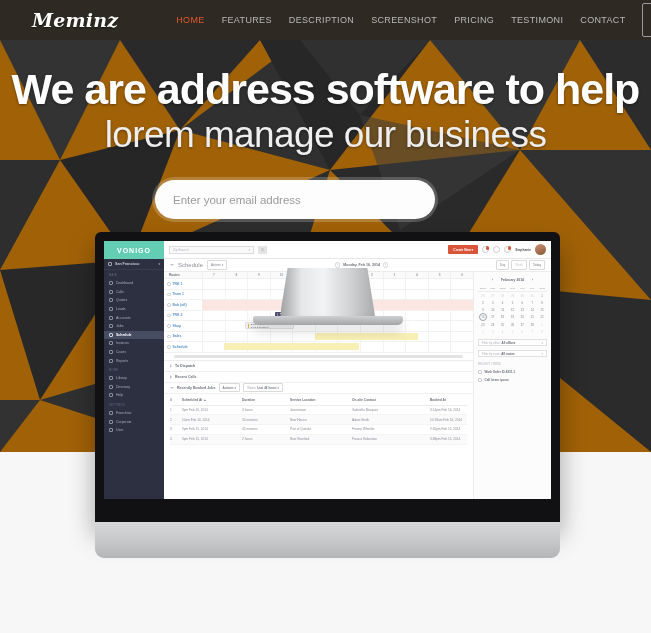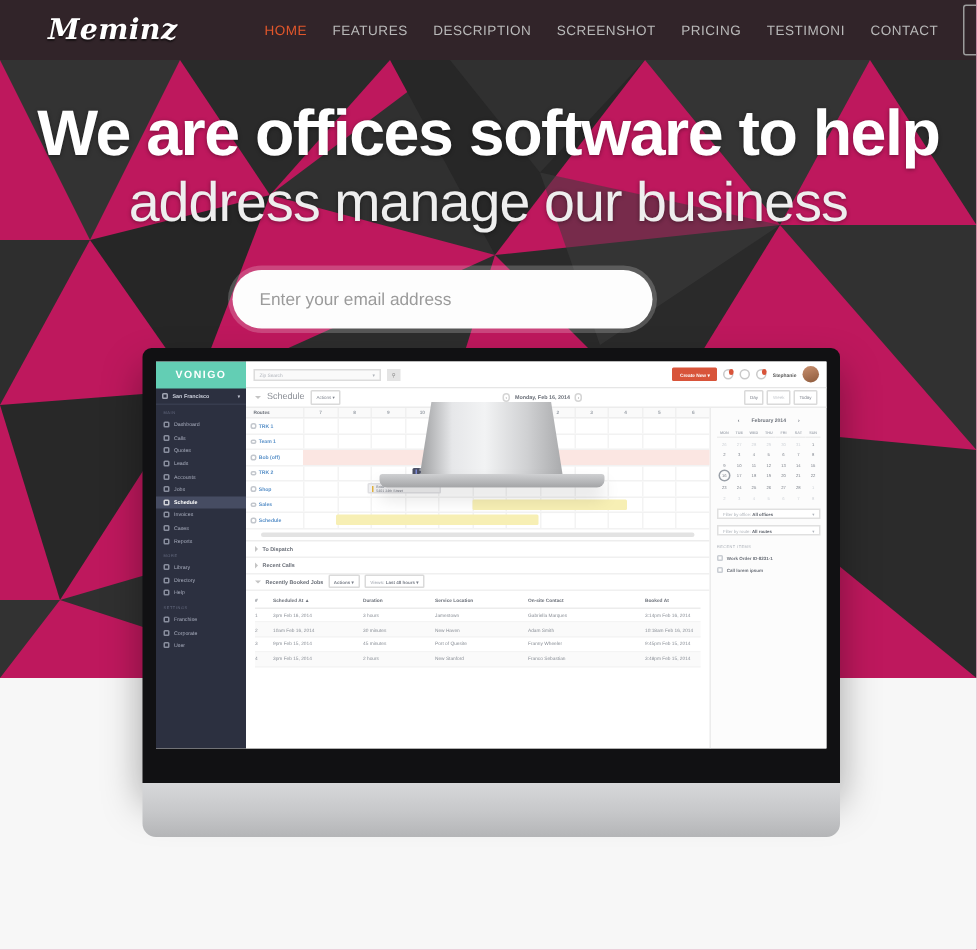--- a/index.html
+++ b/index.html
@@ -7,21 +7,21 @@
     width: 651px; height: 633px;
     font-family: "Liberation Sans", sans-serif;
     background: #f7f7f7;
     overflow: hidden;
   }
   .page { position: relative; width: 651px; height: 633px; overflow: hidden; }
 
   
   .hero {
     position: absolute; left: 0; top: 0; width: 651px; height: 452px;
-    background: #be185d;
+    background: #a16207;
     overflow: hidden;
   }
   .navbar {
     position: absolute; left: 0; top: 0; width: 651px; height: 40px;
     background: rgba(38,38,38,0.93);
     display: flex; align-items: center;
     z-index: 20;
   }
   .logo {
     margin-left: 32px; color: #fff;
@@ -244,22 +244,22 @@
         <a href="#">TESTIMONI</a>
         <a href="#">CONTACT</a>
       </div>
       <div class="nav-actions">
         <button class="btn-signin">SIGN IN</button>
 
       </div>
     </div>
 
     <div class="hero-copy">
-      <div class="hl1">We are offices software to help</div>
-      <div class="hl2">address manage our business</div>
+      <div class="hl1">We are address software to help</div>
+      <div class="hl2">lorem manage our business</div>
     </div>
 
     <div class="signup-form">
       <input type="text" placeholder="Enter your email address" style="">
     </div>
   </div>
 
   <div class="lower"></div>
 
   <div class="monitor">

